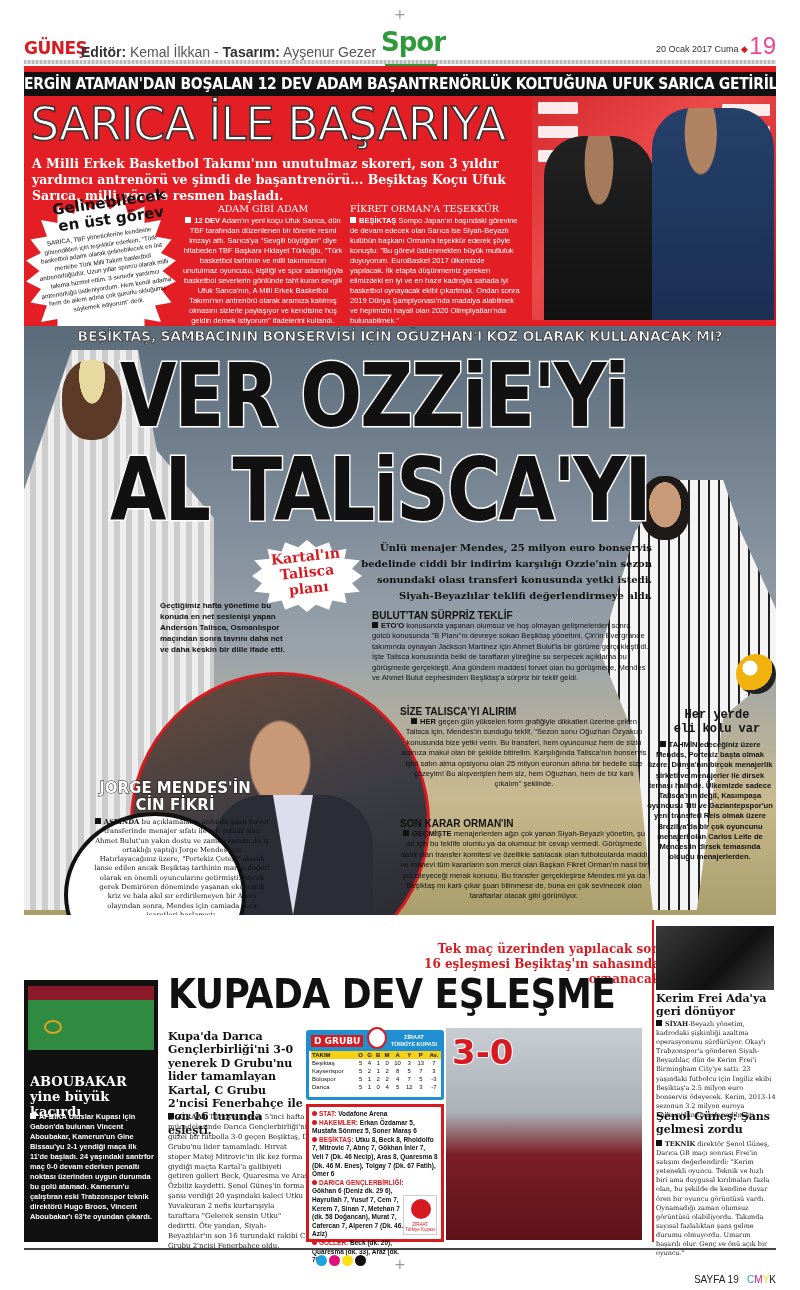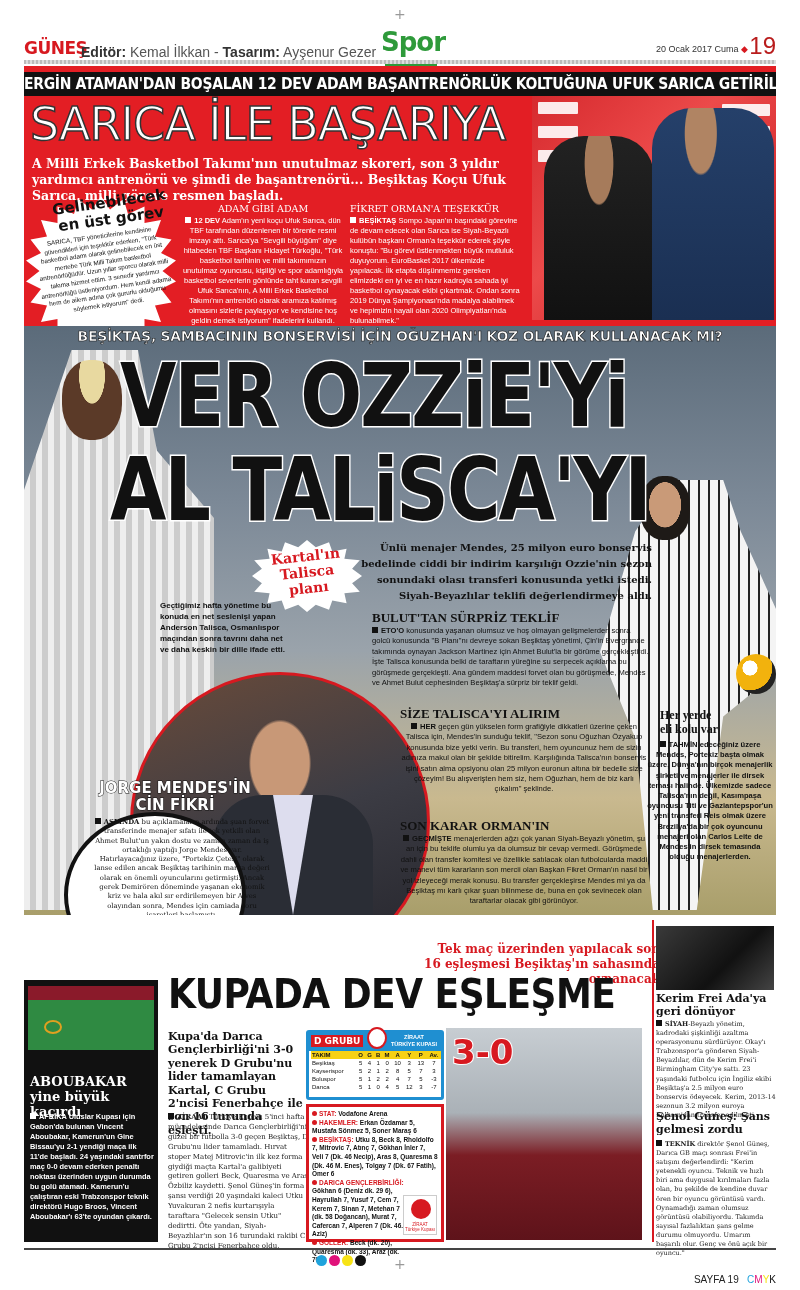--- a/index.html
+++ b/index.html
@@ -9,21 +9,21 @@
 
 .mast{left:24px;top:30px;width:752px;height:30px}
 .brand{position:absolute;left:0;top:8px;font-family:"DejaVu Sans",sans-serif;font-weight:bold;font-size:17px;color:#d71920;letter-spacing:-0.5px}
 .credits{position:absolute;left:57px;top:14px;font-size:14px;color:#555}
 .credits b{color:#333}
 .spor{position:absolute;left:357px;top:-2px;width:60px;text-align:center}
 .spor .w{font-family:"DejaVu Sans",sans-serif;font-weight:bold;font-size:26px;color:#2e9a3a;line-height:28px;letter-spacing:-1px}
 .spor .u{display:inline-block;background:#2e9a3a;color:#fff;font-size:6px;padding:1px 4px}
 .date{position:absolute;right:28px;top:14px;font-size:9px;color:#333}
 .date .dia{color:#d71920}
-.pnum{position:absolute;right:0;top:2px;font-family:"Liberation Sans",sans-serif;font-size:24px;color:#b91c1c;font-stretch:condensed}
+.pnum{position:absolute;right:0;top:2px;font-family:"Liberation Sans",sans-serif;font-size:24px;color:#ec4899;font-stretch:condensed}
 .rule{left:24px;top:60px;width:752px;height:4px;background:repeating-linear-gradient(90deg,#bbb 0 2px,#ddd 2px 4px)}
 
 .topred{left:24px;top:66px;width:752px;height:262px;background:#e31e24}
 .topbar{left:24px;top:72px;width:752px;height:24px;background:#111;color:#fff;font-family:"DejaVu Sans",sans-serif;font-weight:bold;font-size:15.5px;line-height:24px;text-align:center;letter-spacing:-0.3px;white-space:nowrap;font-stretch:condensed}
 .sarica{left:30px;top:98px;width:500px;font-family:"DejaVu Sans",sans-serif;font-weight:normal;font-size:46px;color:#fff;line-height:52px;-webkit-text-stroke:1.5px #333;letter-spacing:-1px}
 .subdeck{left:32px;top:156px;width:500px;font-family:"DejaVu Serif",serif;font-weight:bold;font-size:12.5px;color:#fff;line-height:16px}
 .starburst{left:26px;top:196px;width:150px;height:150px;background:#fff;clip-path:polygon(50% 0%,56% 9%,65% 2%,68% 12%,79% 7%,79% 18%,90% 16%,86% 27%,97% 29%,90% 38%,100% 43%,91% 50%,100% 57%,90% 62%,97% 71%,86% 73%,90% 84%,79% 82%,79% 93%,68% 88%,65% 98%,56% 91%,50% 100%,44% 91%,35% 98%,32% 88%,21% 93%,21% 82%,10% 84%,14% 73%,3% 71%,10% 62%,0% 57%,9% 50%,0% 43%,10% 38%,3% 29%,14% 27%,10% 16%,21% 18%,21% 7%,32% 12%,35% 2%,44% 9%)}
 .sb-title{left:40px;top:194px;width:140px;transform:rotate(-8deg);text-align:center;font-family:"DejaVu Sans",sans-serif;font-weight:bold;font-size:15px;color:#111;line-height:17px}
 .sb-body{left:38px;top:232px;width:132px;transform:rotate(-8deg);text-align:center;font-size:6.3px;line-height:8.6px;color:#111}
 .col{font-size:7.5px;line-height:10px;color:#fff}
@@ -42,37 +42,37 @@
 .big2{left:110px;top:442px;font-size:88px;line-height:96px;transform:scaleX(.92);transform-origin:left}
 .player-l{left:24px;top:350px;width:190px;height:560px;background:linear-gradient(90deg,#eee 0 6px,#ccc 6px 8px);background-size:12px 100%;clip-path:polygon(25% 0,60% 0,70% 18%,100% 30%,100% 75%,70% 100%,0 100%,0 25%)}
 .player-l-head{left:62px;top:360px;width:60px;height:80px;background:radial-gradient(ellipse at 50% 20%,#e8d9a0 0 30%,#5b3a28 31% 100%);border-radius:45%}
 .player-r{left:600px;top:480px;width:176px;height:430px;background:repeating-linear-gradient(90deg,#f4f4f4 0 8px,#222 8px 10px);clip-path:polygon(40% 0,70% 0,80% 12%,100% 30%,100% 45%,70% 55%,55% 100%,30% 100%,20% 60%,0 40%,20% 12%)}
 .player-r-head{left:640px;top:476px;width:50px;height:64px;background:radial-gradient(ellipse at 50% 45%,#c99a78 0 45%,#1e1a17 46% 100%);border-radius:45%}
 .ball{left:736px;top:654px;width:40px;height:40px;border-radius:50%;background:radial-gradient(circle at 35% 35%,#fff 0 20%,#f2b20d 21% 60%,#222 61%)}
 .plan{left:252px;top:540px;width:110px;height:72px;background:#fff;clip-path:polygon(50% 0%,58% 10%,70% 3%,73% 16%,86% 12%,84% 26%,98% 28%,91% 40%,100% 50%,91% 60%,98% 72%,84% 74%,86% 88%,73% 84%,70% 97%,58% 90%,50% 100%,42% 90%,30% 97%,27% 84%,14% 88%,16% 74%,2% 72%,9% 60%,0% 50%,9% 40%,2% 28%,16% 26%,14% 12%,27% 16%,30% 3%,42% 10%)}
 .plan-t{left:252px;top:548px;width:110px;text-align:center;font-family:"DejaVu Serif",serif;font-weight:bold;font-size:14px;line-height:16px;color:#d71920;transform:rotate(-6deg)}
 .caption1{left:160px;top:600px;width:132px;text-align:left;font-size:8px;line-height:11px;font-weight:bold;color:#111}
 .deck{left:352px;top:540px;width:300px;text-align:right;font-family:"DejaVu Serif",serif;font-weight:bold;font-size:10px;line-height:16px;color:#111}
-.sub{font-family:Liberation Serif, serif;font-weight:bold;font-size:13px;color:#111}
+.sub{font-family:Liberation Sans, sans-serif;font-weight:bold;font-size:10px;color:#111}
 .body8{font-size:7.6px;line-height:10.4px;color:#111}
 .sq{display:inline-block;width:6px;height:6px;background:#111;margin-right:3px;vertical-align:0}
 .sq.w{background:#fff}
 .circle{left:130px;top:672px;width:300px;height:300px;border-radius:50%;border:3px solid #d71920;background:radial-gradient(ellipse at 50% 30%,#c89877 0 14%,transparent 15%),linear-gradient(160deg,#6a4b3a 0%,#3c3c44 50%,#24242b 100%);overflow:hidden}
 .suit{position:absolute;left:80px;top:120px;width:160px;height:200px;background:#2a2d35;border-radius:50px 50px 0 0}
 .shirt{position:absolute;left:140px;top:120px;width:40px;height:120px;background:#dde;clip-path:polygon(0 0,100% 0,50% 100%)}
 .oval{left:64px;top:812px;width:182px;height:166px;background:#fff;border:4px solid #111;border-radius:50%}
 .ovalTitle{left:82px;top:780px;width:186px;text-align:center;font-family:"DejaVu Sans",sans-serif;font-weight:bold;font-size:15px;line-height:17px;color:#fff;-webkit-text-stroke:1px #111;paint-order:stroke fill}
 .ovalTitle span{display:block}
 .ovalBody{left:94px;top:818px;width:176px;text-align:center;font-family:"DejaVu Serif",serif;font-size:6.8px;line-height:9.3px;color:#111}
 .ozel{left:30px;top:924px;width:52px;height:60px;background:#1f8fd1;color:#fff;font-family:"DejaVu Sans",sans-serif;font-weight:bold;font-size:9px;line-height:11px;text-align:center;padding-top:4px;clip-path:polygon(0 0,100% 0,100% 80%,50% 100%,0 80%);border:2px solid #fff}
 .reporter{left:90px;top:924px;width:48px;height:52px;border-radius:50% 50% 0 0;background:radial-gradient(circle at 50% 35%,#e1bc9a 0 34%,#f4f4f4 35%)}
 .byline{left:140px;top:944px;width:130px;height:26px;background:#d71920;color:#fff;transform:rotate(-4deg);padding:2px 6px}
 .byline .n{font-family:"DejaVu Sans",sans-serif;font-weight:bold;font-size:11px;line-height:12px}
 .byline .e{font-size:6px}
-.herYerde{left:660px;top:708px;width:114px;text-align:left;font-family:Liberation Serif, serif;font-weight:bold;font-size:12px;line-height:14px;color:#111}
+.herYerde{left:660px;top:708px;width:114px;text-align:center;font-family:Liberation Mono, monospace;font-weight:bold;font-size:12px;line-height:14px;color:#111}
 .herBody{left:646px;top:740px;width:128px;text-align:center;font-size:7.6px;line-height:10.2px;font-weight:bold;color:#111}
 
 .bottomFrame{left:24px;top:915px;width:752px;height:330px;background:#fff}
 .kupaKicker{left:420px;top:942px;width:240px;text-align:right;font-family:"DejaVu Serif",serif;font-weight:bold;font-size:12px;line-height:15px;color:#d71920}
 .kupaTitle{left:168px;top:970px;width:480px;font-family:"DejaVu Sans",sans-serif;font-weight:bold;font-size:40px;line-height:48px;color:#111;letter-spacing:-0.5px;white-space:nowrap;font-stretch:condensed}
 .leftBox{left:24px;top:980px;width:134px;height:262px;background:#111}
 .leftPhoto{left:28px;top:986px;width:126px;height:64px;background:linear-gradient(180deg,#8a1a2a 0 22%,#2f8a42 22% 100%)}
 .leftPhoto .circ{position:absolute;left:16px;top:34px;width:18px;height:14px;border:2px solid #e0a020;border-radius:50%}
 .abouTitle{left:30px;top:1074px;width:126px;font-family:"DejaVu Serif",serif;font-weight:bold;font-size:13px;line-height:15px;color:#fff}
 .abouBody{left:30px;top:1112px;width:126px;font-size:7.4px;line-height:10px;color:#fff;font-weight:bold}

